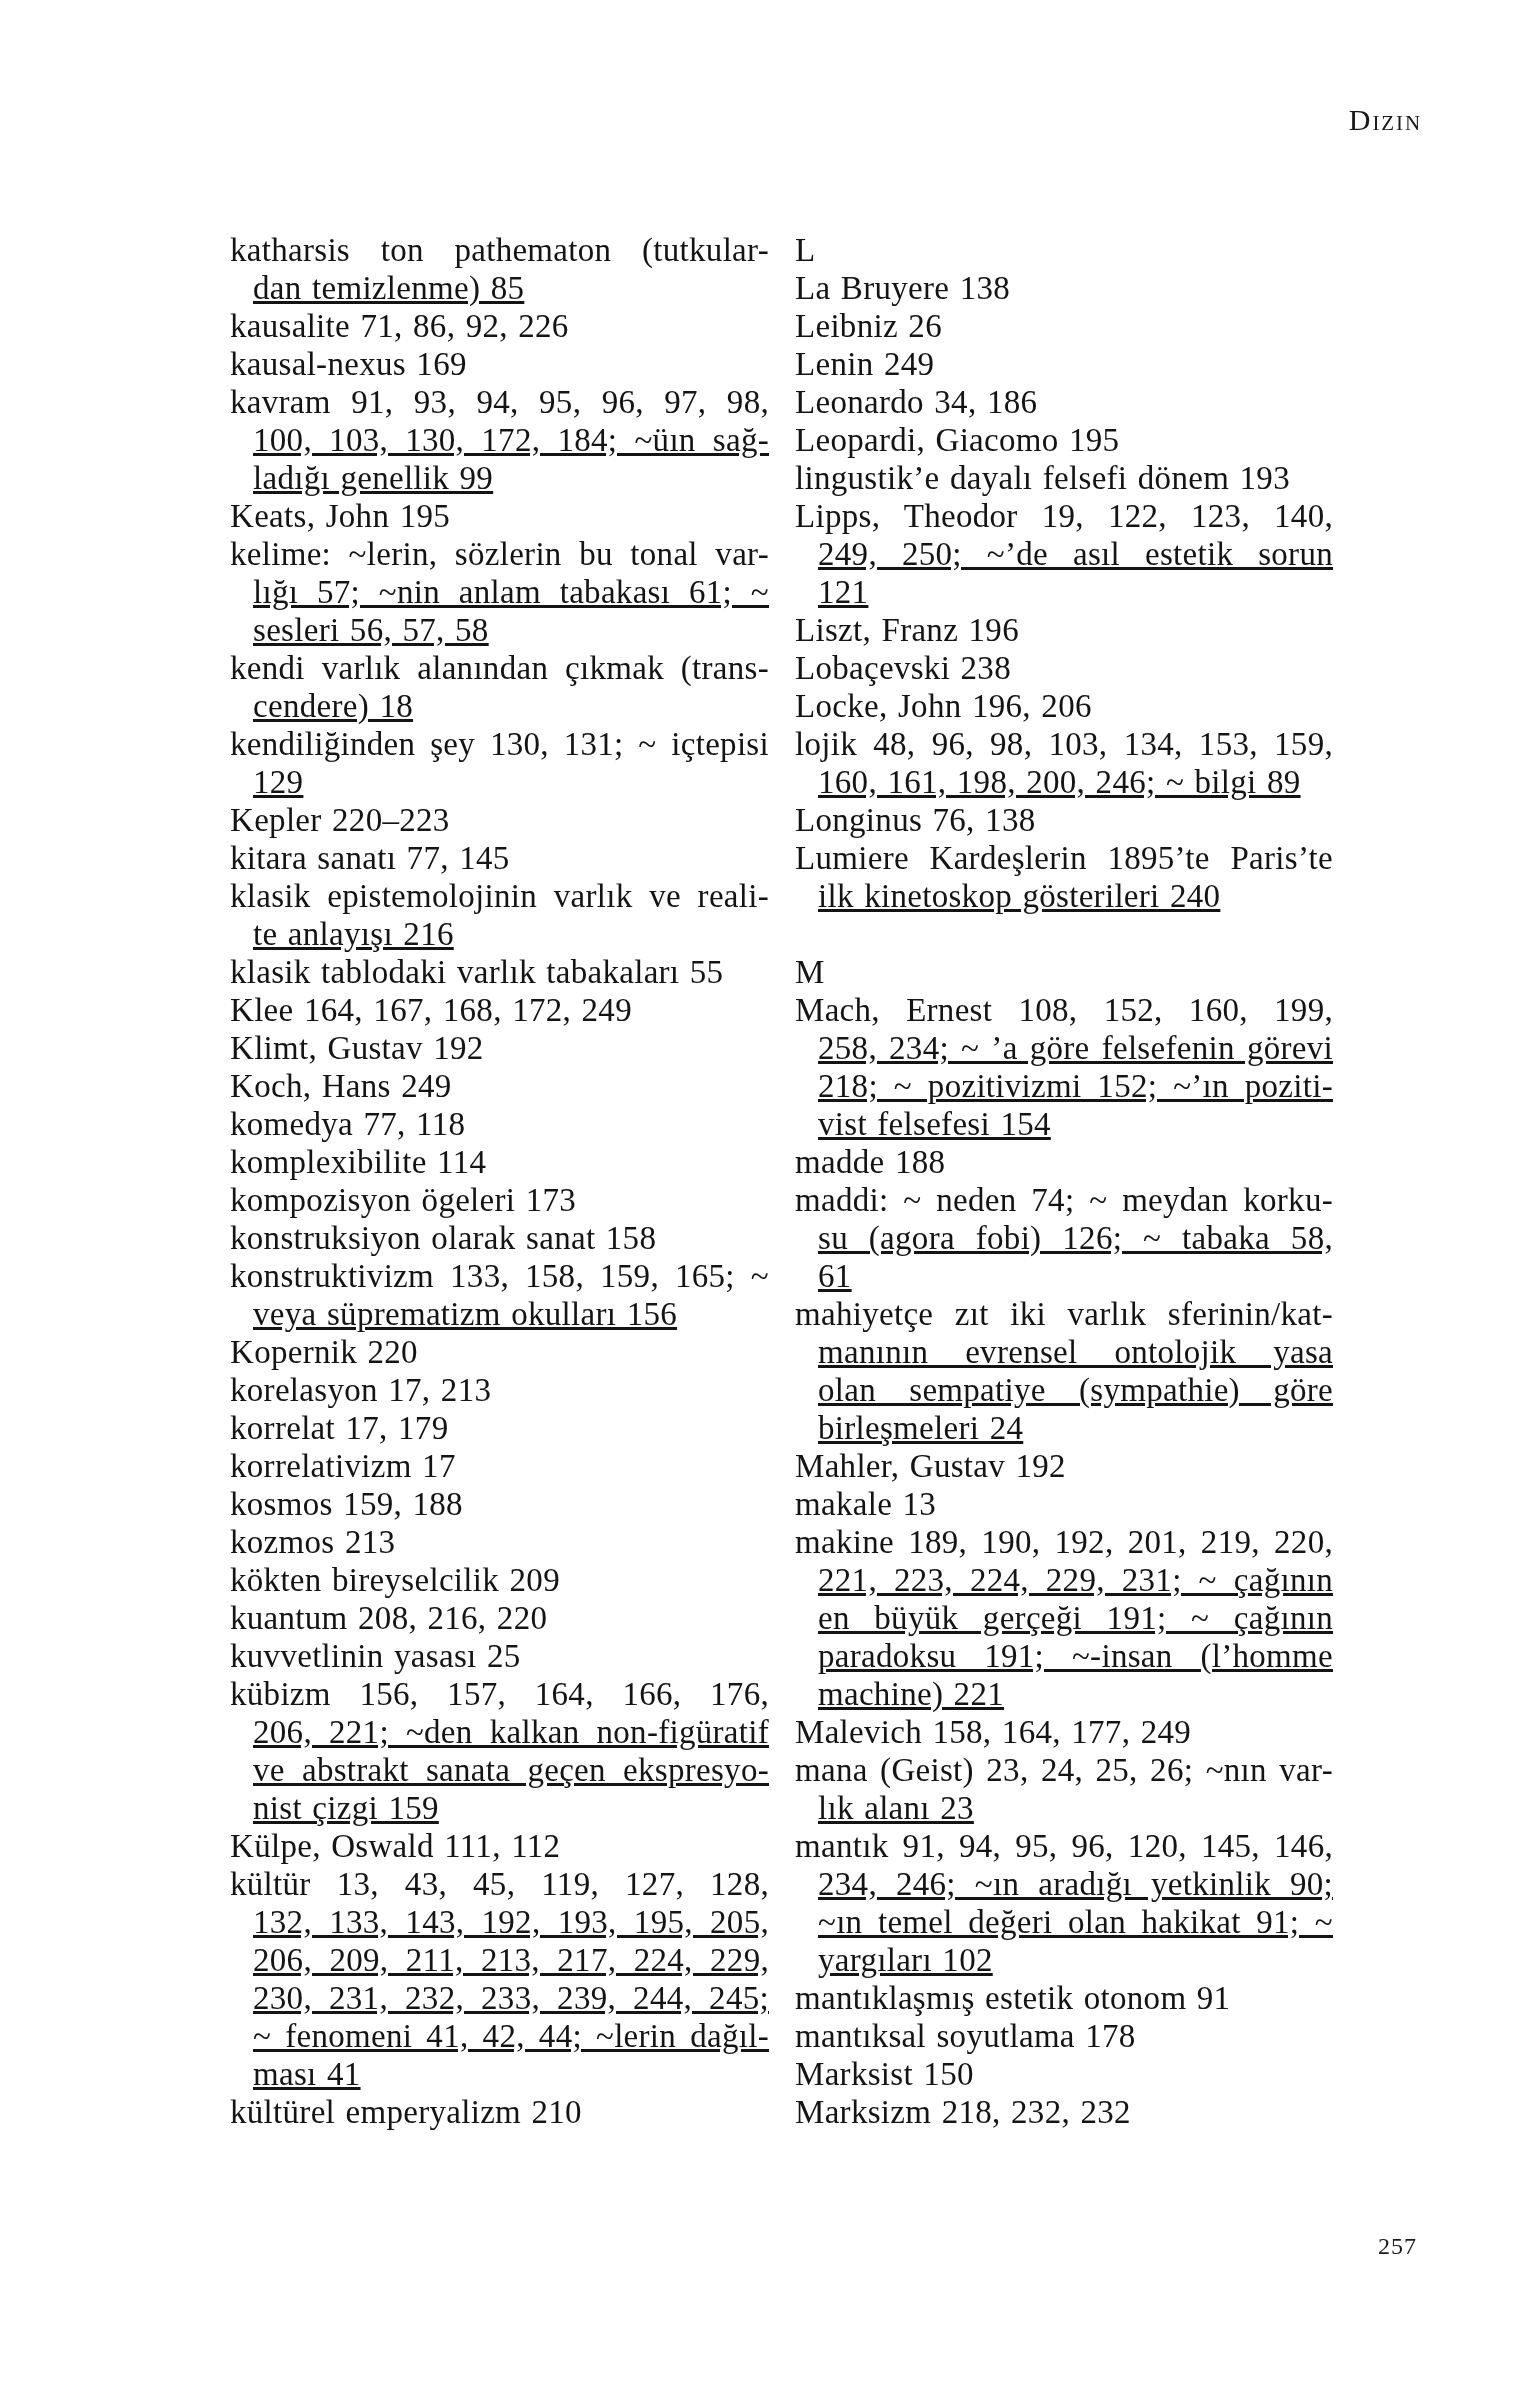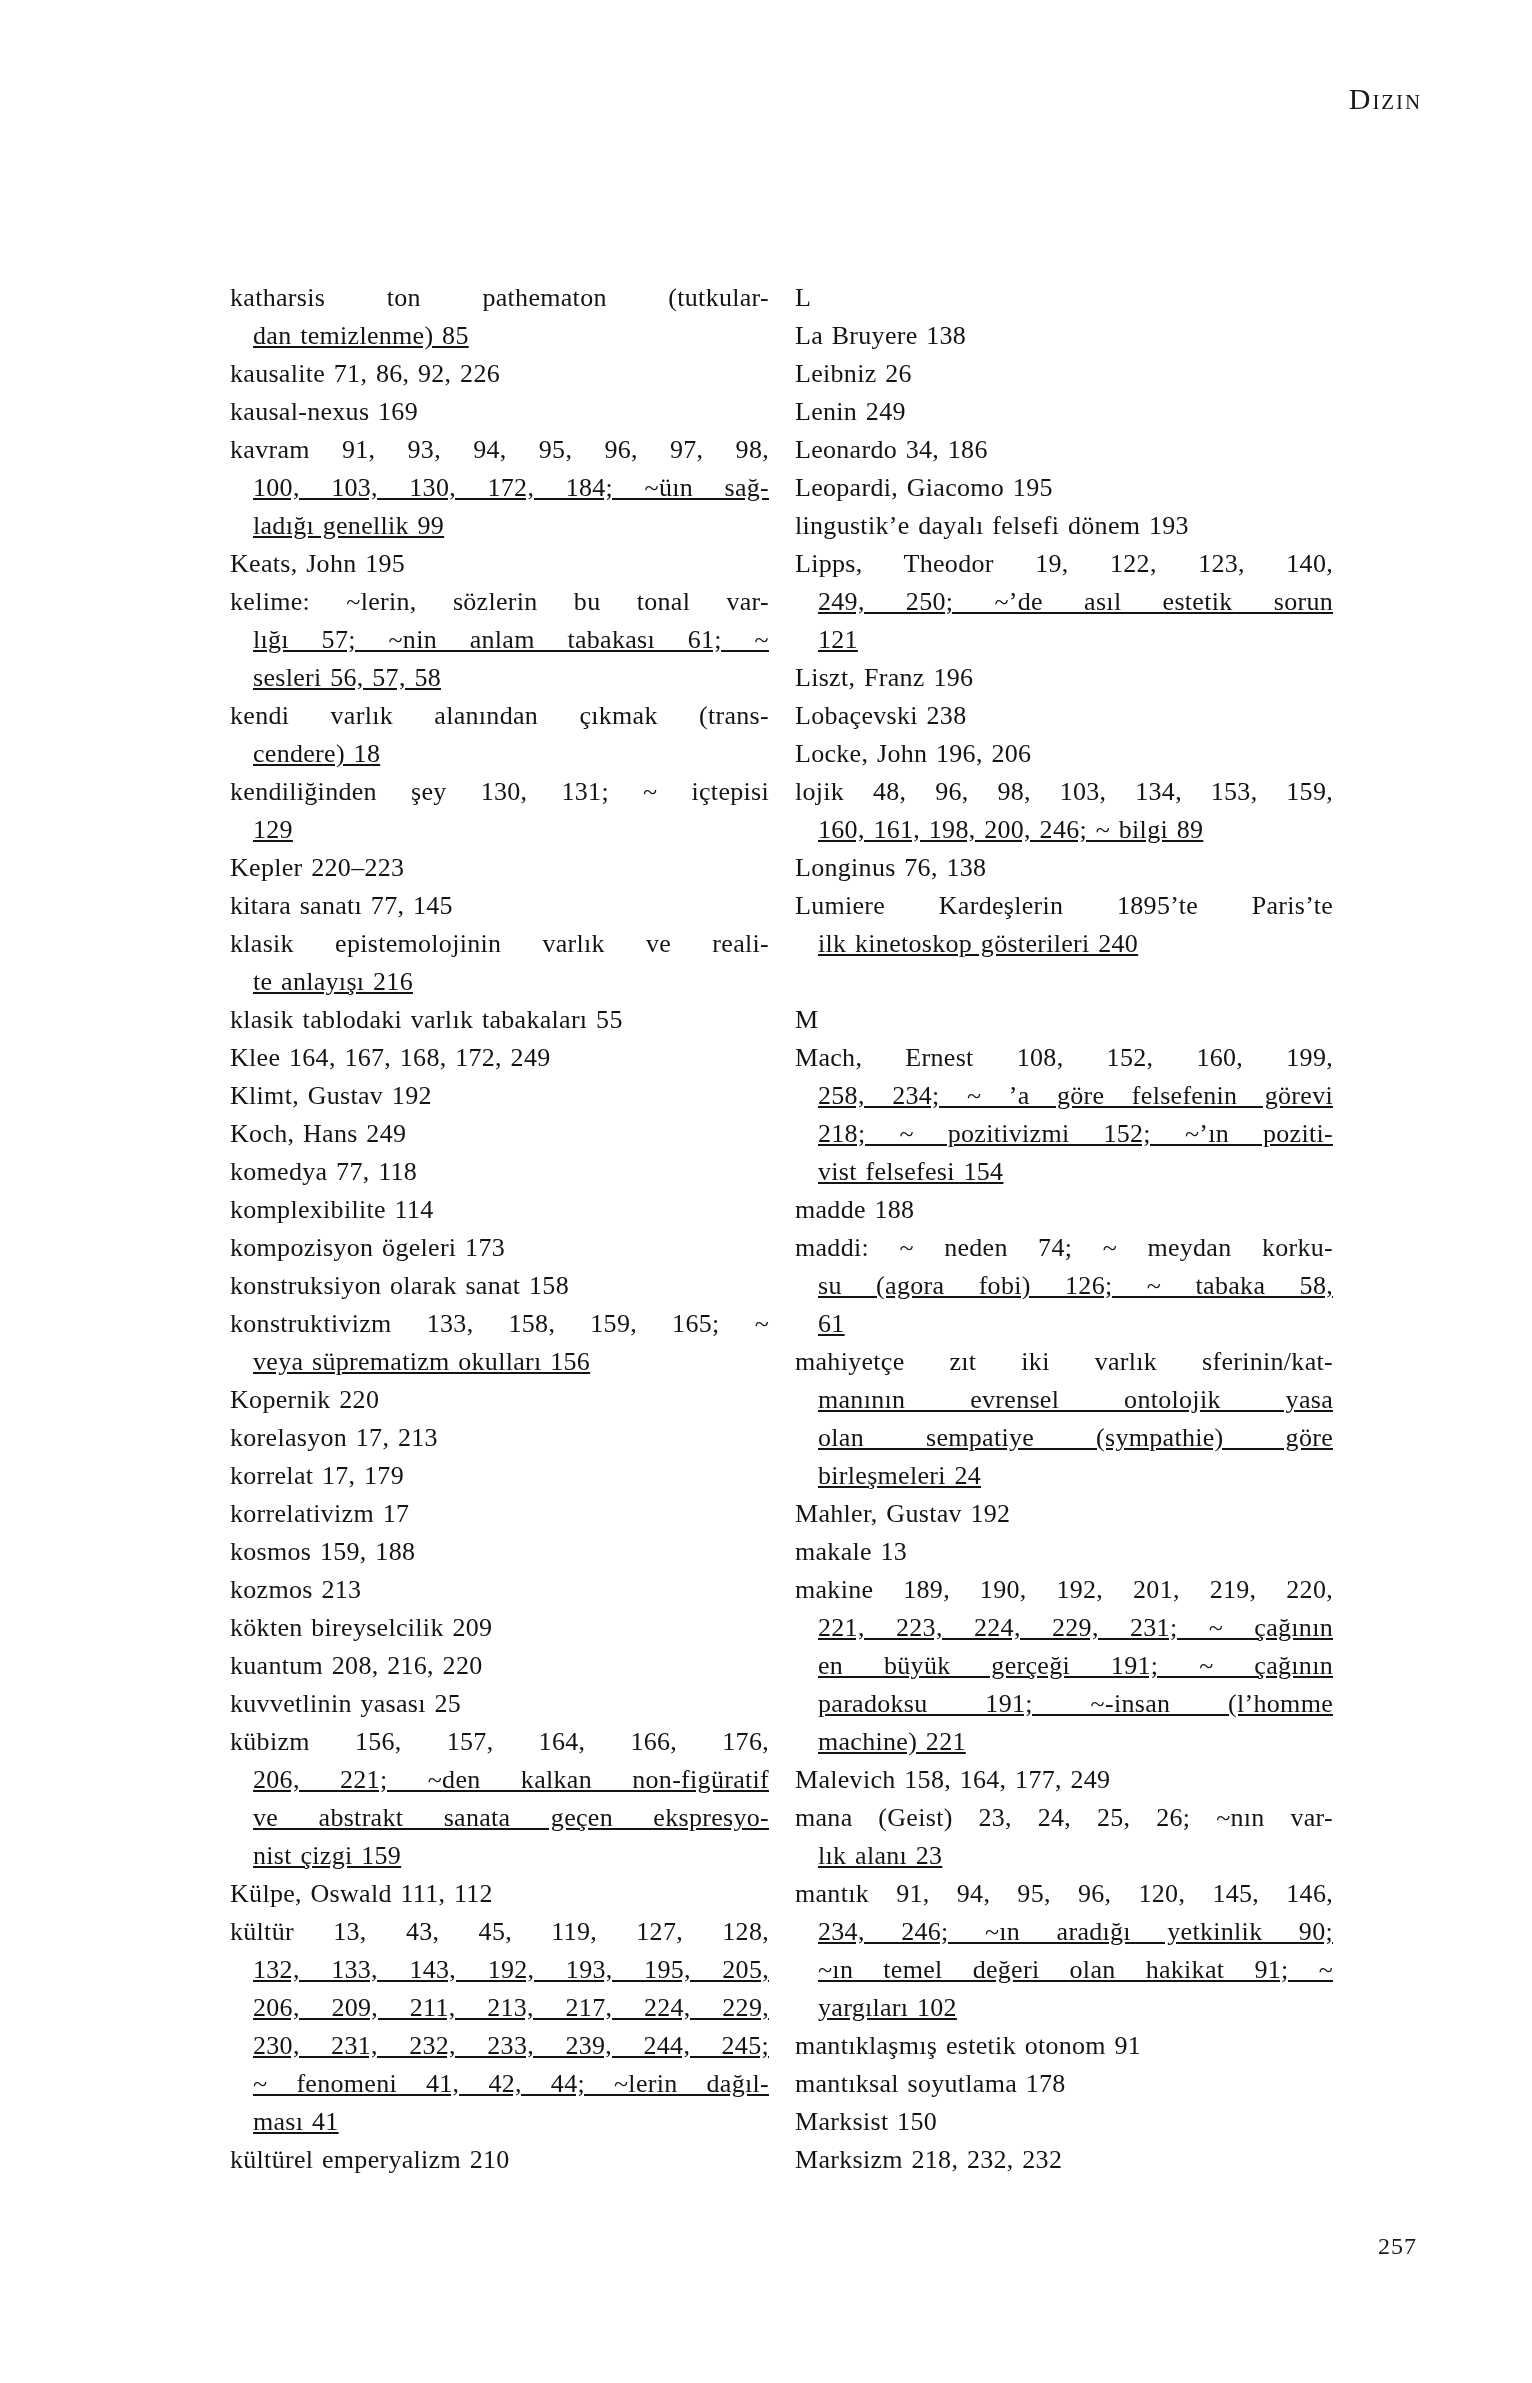--- a/index.html
+++ b/index.html
@@ -6,35 +6,34 @@
   body {
     width: 1532px; height: 2383px;
     background: #ffffff;
     position: relative;
     font-family: "Liberation Serif", "DejaVu Serif", serif;
     color: #141414;
   }
   .page { position: absolute; inset: 0; }
   .running-head {
     position: absolute;
-    top: 82px;
+    top: 103px;
     right: 110px;
     font-size: 30px;
     font-variant: small-caps;
     letter-spacing: 1.9px;
     color: #1a1a1a;
   }
   .col {
     position: absolute;
     top: 231px;
-    font-size: 26px;
+    font-size: 33px;
     line-height: 38px;
     letter-spacing: 0.3px;
     word-spacing: 1.9px;
-    margin-top: 48px;
   }
   .col-left  { left: 230px; width: 539px; }
   .col-right { left: 795px; width: 538px; }
   .line {
     height: 38px;
     overflow: hidden;
     white-space: normal;
   }
   .line.ind { padding-left: 23px; text-decoration: underline; }
   .line.just { text-align: justify; text-align-last: justify; }

